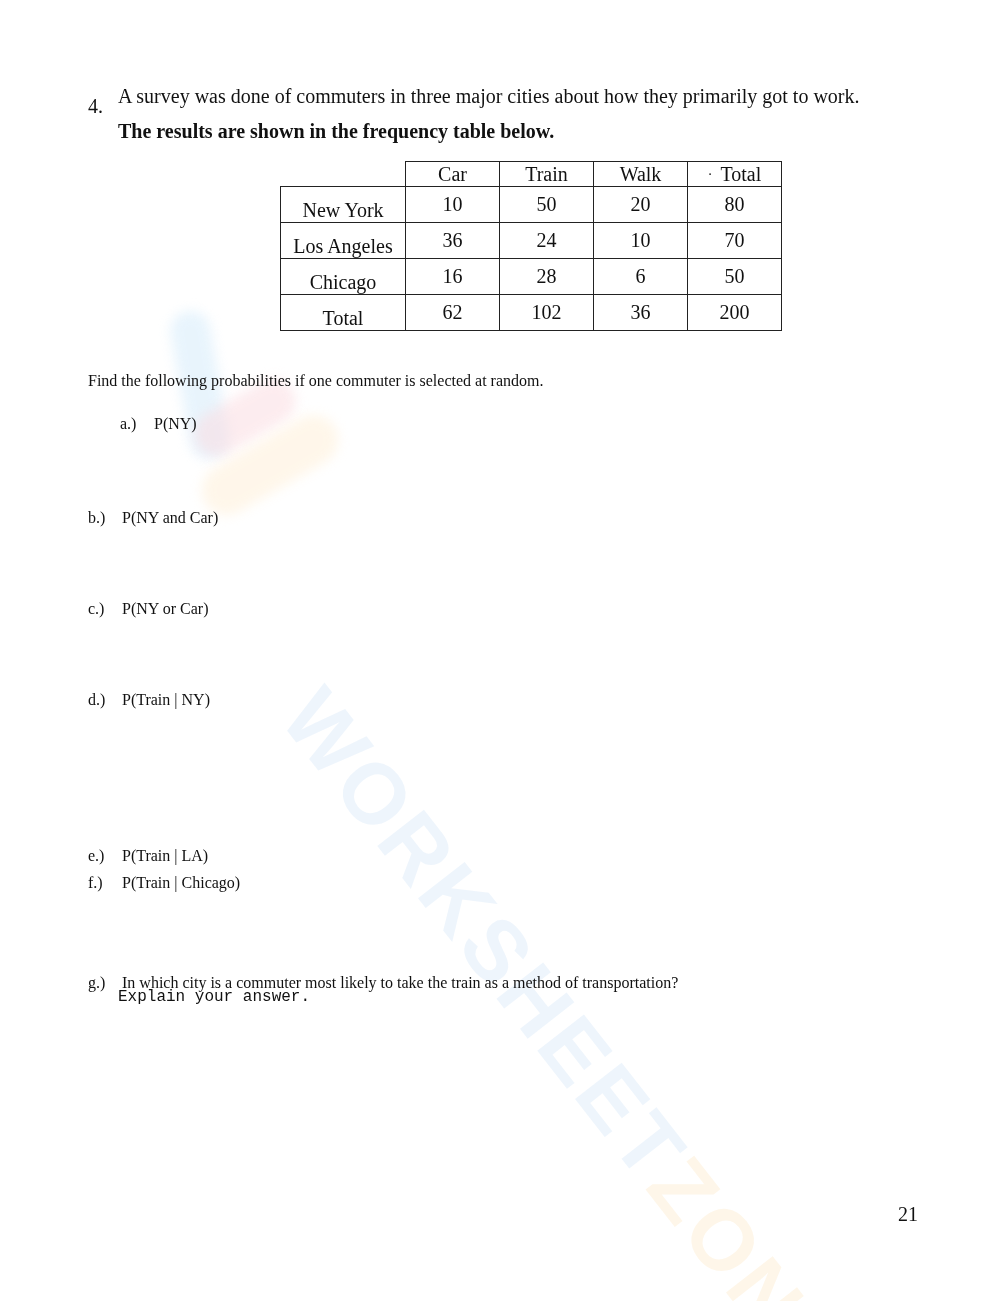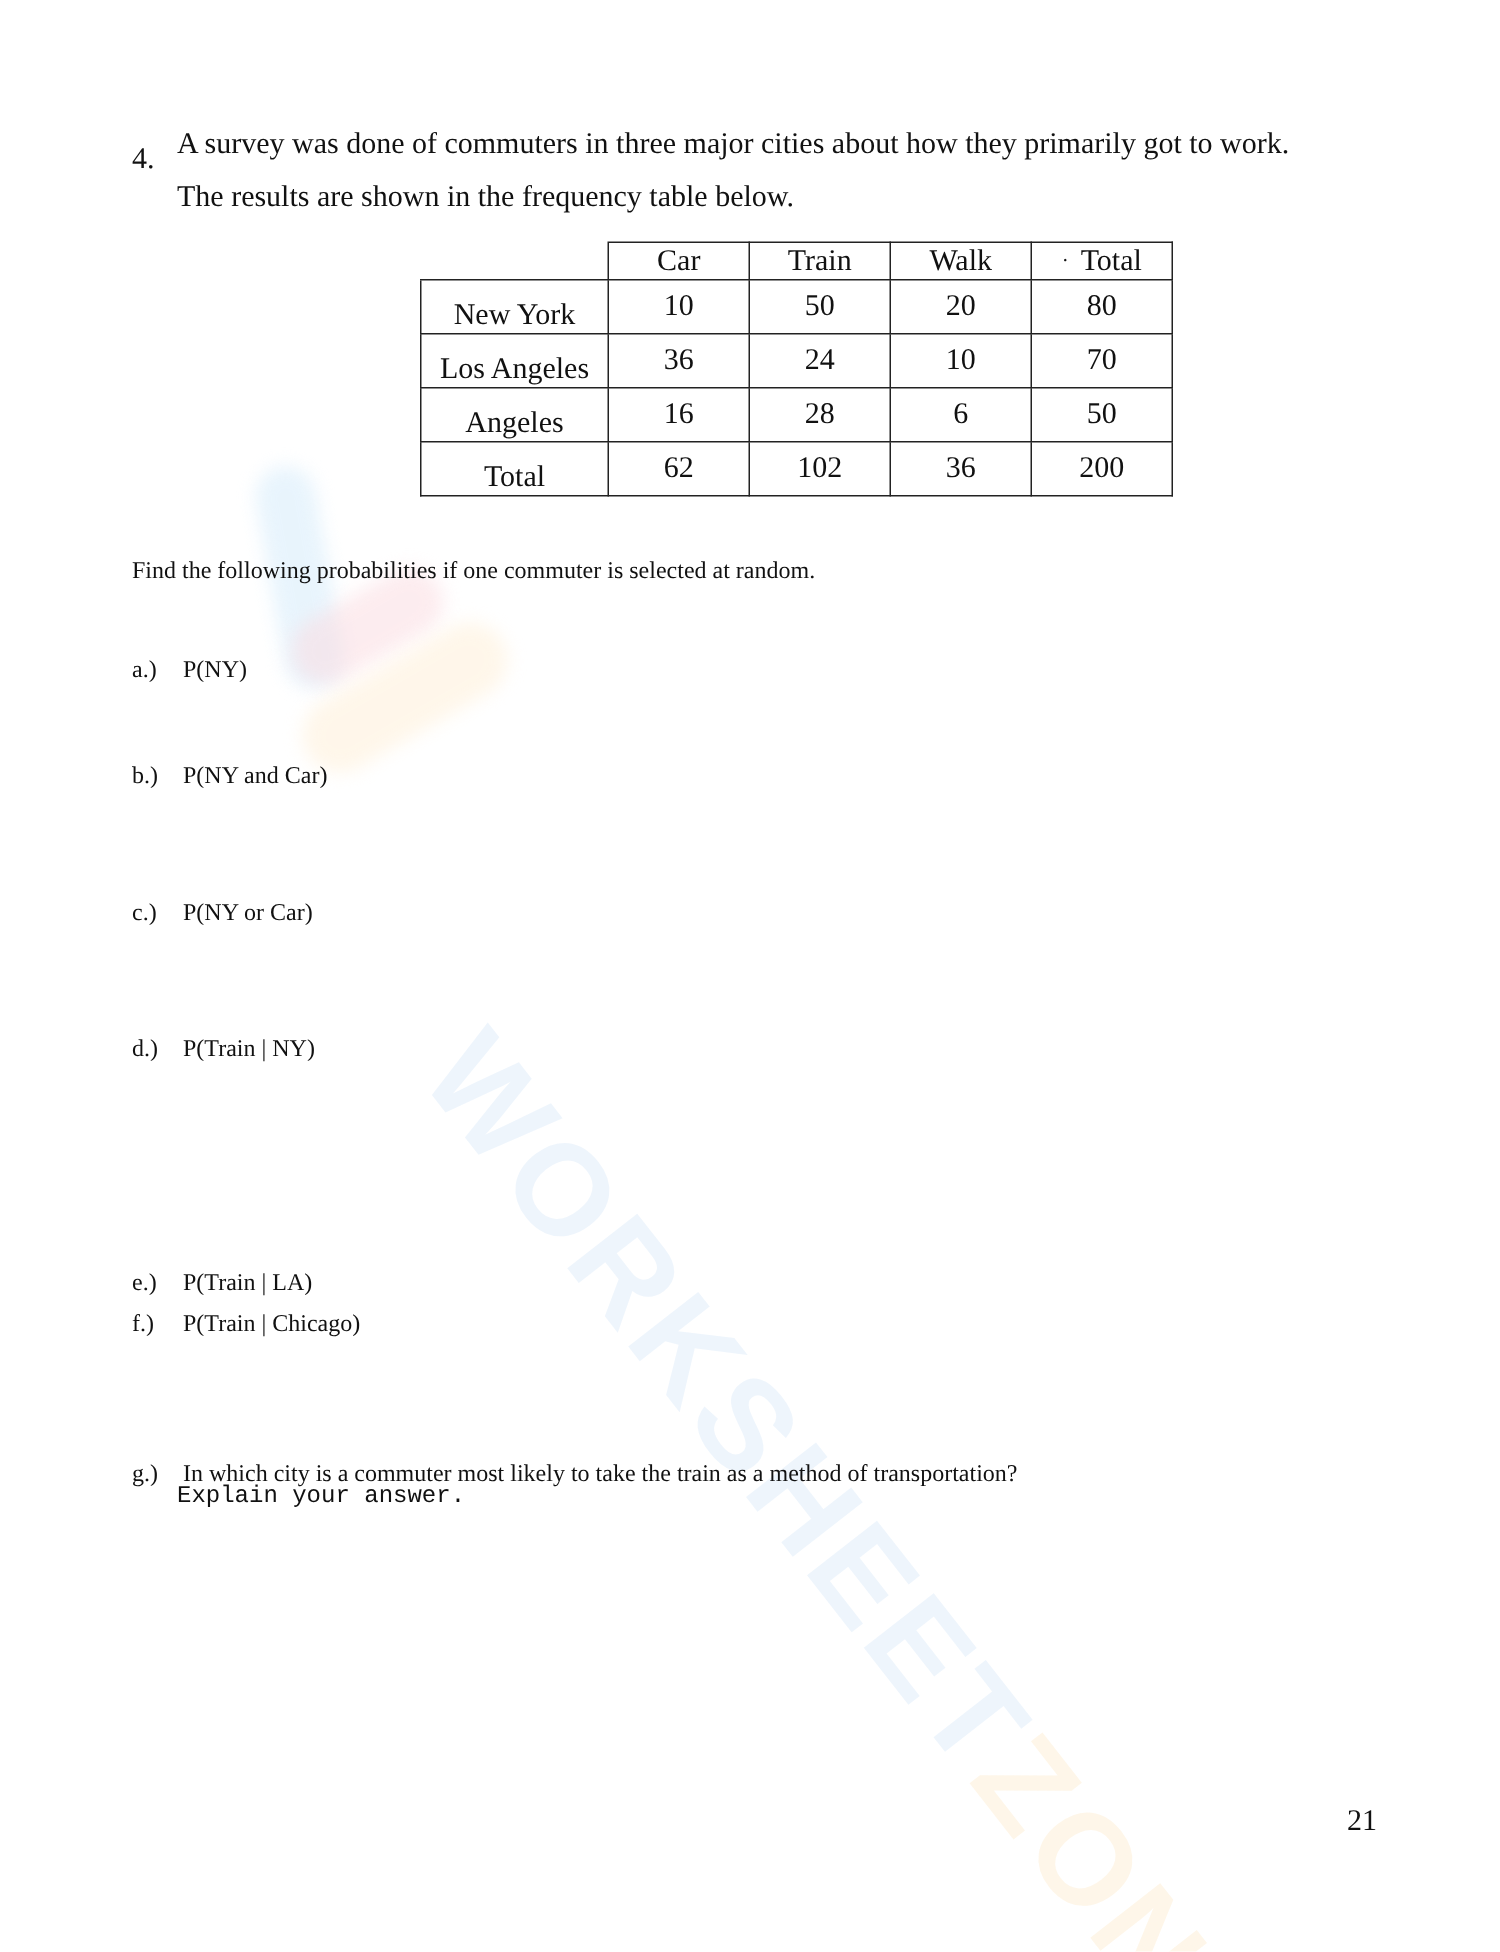--- a/index.html
+++ b/index.html
@@ -19,21 +19,21 @@
       font-size: 86px; letter-spacing: 4px;
       transform: rotate(52deg); transform-origin: left top;
       white-space: nowrap;
     }
     .wm-text .w1 { color: rgba(120,180,235,0.13); }
     .wm-text .w2 { color: rgba(250,200,120,0.16); }
 
     .q-line { position: absolute; font-size: 20px; line-height: 24px; white-space: nowrap; }
     .q-num { position: absolute; left: 88px; top: 95px; font-size: 20px; }
     .q-text1 { left: 118px; top: 84px; }
-    .q-text2 { left: 118px; top: 119px; }
+    .q-text2 { left: 118px; top: 119px; font-weight: bold; }
 
     table.freq {
       position: absolute; left: 280px; top: 161px;
       border-collapse: collapse; font-size: 20px;
     }
     table.freq td {
       border: 1.5px solid #222; text-align: center; padding: 0;
       height: 35px; vertical-align: middle;
     }
     table.freq tr.hdr td { height: 24px; }
@@ -79,39 +79,39 @@
     <td class="c">80</td>
   </tr>
   <tr>
     <td class="rowlab">Los Angeles</td>
     <td class="c">36</td>
     <td class="c">24</td>
     <td class="c">10</td>
     <td class="c">70</td>
   </tr>
   <tr>
-    <td class="rowlab">Angeles</td>
+    <td class="rowlab">Chicago</td>
     <td class="c">16</td>
     <td class="c">28</td>
     <td class="c">6</td>
     <td class="c">50</td>
   </tr>
   <tr>
     <td class="rowlab">Total</td>
     <td class="c">62</td>
     <td class="c">102</td>
     <td class="c">36</td>
     <td class="c">200</td>
   </tr>
 </tbody>
   </table>
 
 <div class="item" style="top:369px;">Find the following probabilities if one commuter is selected at random.</div>
 
-<div class="item" style="top:435px;">
+<div class="item" style="top:412px;margin-left:32px;">
   <span class="lbl">a.)</span>
   <span>P(NY)</span>
 </div>
 <div class="item" style="top:506px;">
   <span class="lbl">b.)</span>
   <span>P(NY and Car)</span>
 </div>
 <div class="item" style="top:597px;">
   <span class="lbl">c.)</span>
   <span>P(NY or Car)</span>

